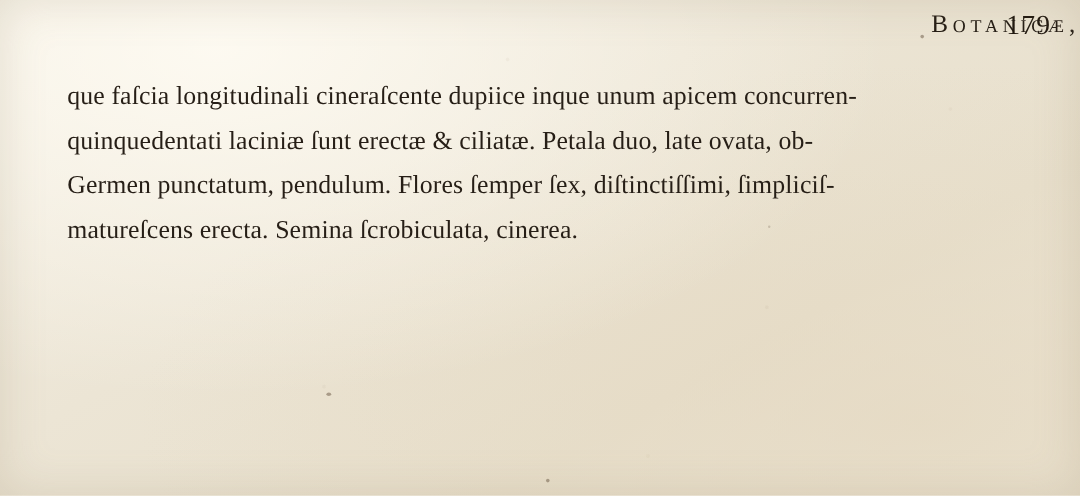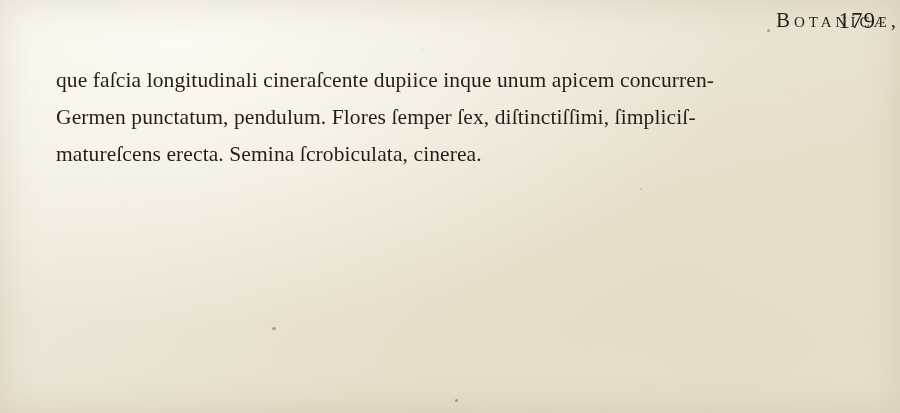--- a/index.html
+++ b/index.html
@@ -98,20 +98,21 @@
 
   <div class="grain"></div>
 
   <div class="header">
     <div class="running-head">Botanicæ,</div>
     <div class="folio">179</div>
   </div>
 
   <div class="body-text">
     <div class="line">que faſcia longitudinali cineraſcente dupiice inque unum apicem concurren-</div>
+    <div class="line">quinquedentati laciniæ ſunt erectæ &amp; ciliatæ.  Petala duo, late ovata, ob-</div>
     <div class="line">Germen punctatum, pendulum.  Flores ſemper ſex, diſtinctiſſimi, ſimpliciſ-</div>
     <div class="line">matureſcens erecta.  Semina ſcrobiculata, cinerea.</div>
   </div>
 
   <span class="speck s1"></span>
   <span class="speck s2"></span>
   <span class="speck s3"></span>
   <span class="speck s4"></span>
 
   <div class="edge-shadow"></div>

